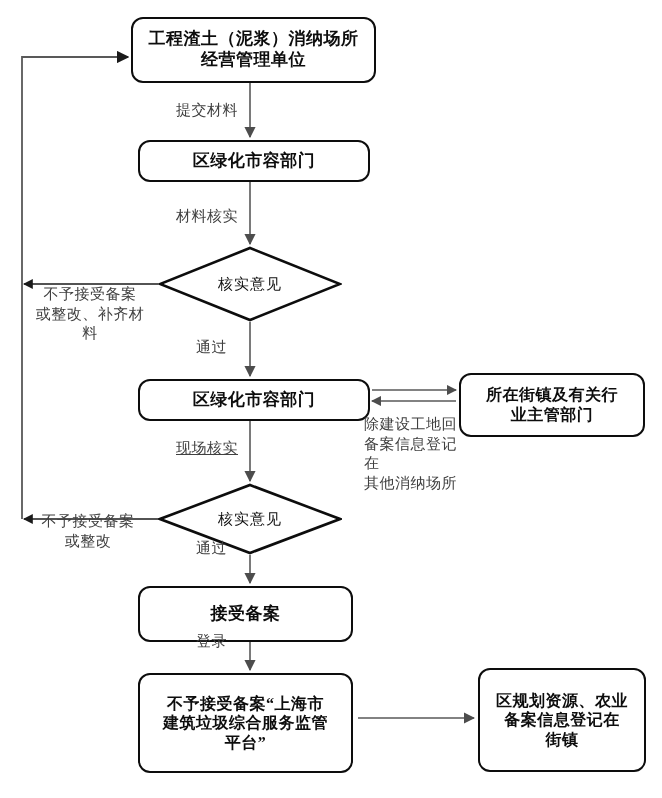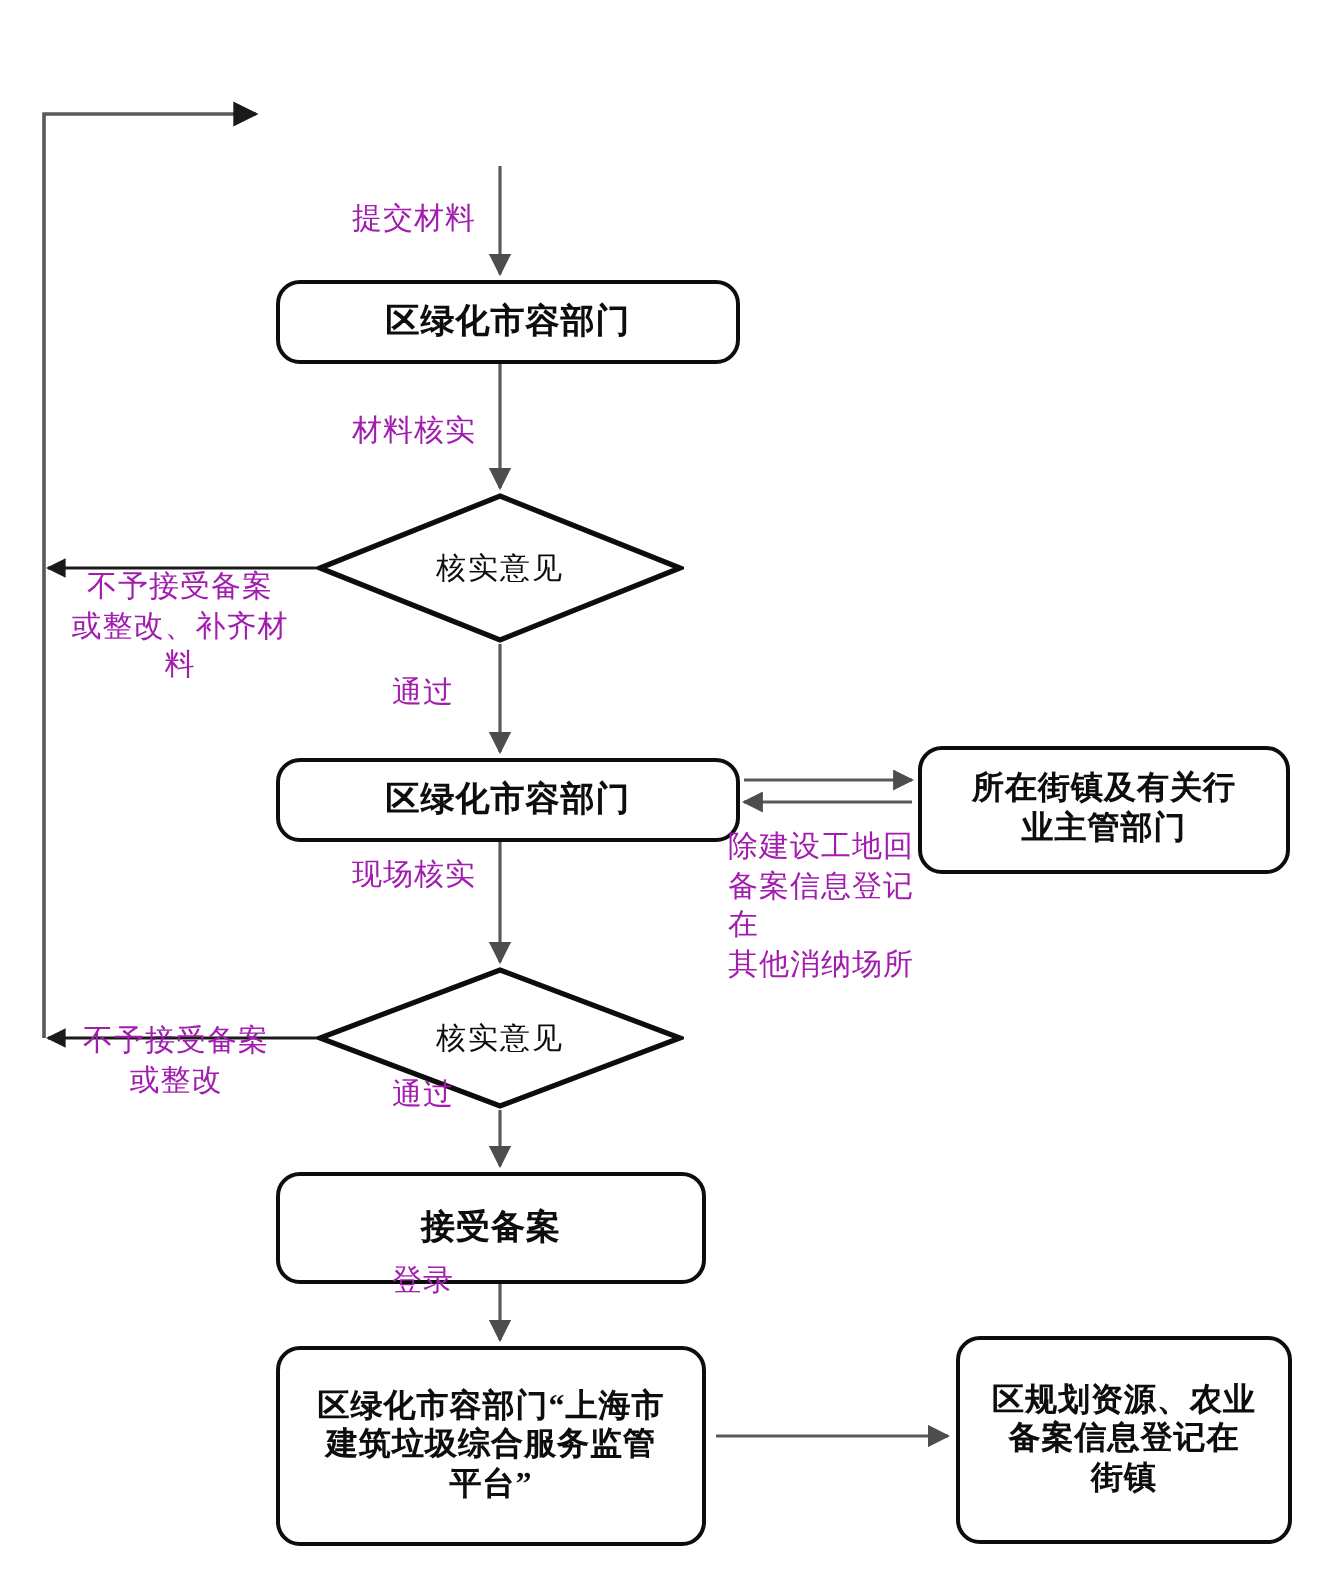--- a/index.html
+++ b/index.html
@@ -69,30 +69,30 @@
     text-align: center;
     letter-spacing: 1px;
   }
   .diamond.d1 { left: 158px; top: 246px; width: 184px; height: 76px; }
   .diamond.d2 { left: 158px; top: 483px; width: 184px; height: 72px; }
 
   .edge-label {
     position: absolute;
     font-family: "Liberation Sans", "DejaVu Sans", sans-serif;
     font-size: 15px;
-    color: #a21caf;
+    color: #404040;
     line-height: 1.3;
     white-space: pre-line;
     letter-spacing: 0.5px;
   }
   .lbl-submit   { left: 176px; top: 100px; text-align: center; }
   .lbl-verify   { left: 176px; top: 206px; text-align: right; }
   .lbl-pass1    { left: 196px; top: 337px; text-align: center; }
   .lbl-reject1  { left: 34px;  top: 284px; width: 112px; text-align: center; }
-  .lbl-onsite   { left: 176px; top: 428px; text-align: right; }
+  .lbl-onsite   { left: 176px; top: 438px; text-align: right; text-decoration: underline; }
   .lbl-pass2    { left: 196px; top: 538px; text-align: center; }
   .lbl-reject2  { left: 34px;  top: 511px; width: 108px; text-align: center; }
   .lbl-other    { left: 364px; top: 414px; width: 104px; text-align: left; }
   .lbl-login    { left: 196px; top: 631px; text-align: right; }
   .lbl-share    { left: 370px; top: 738px; width: 106px; text-align: center; }
 </style>
 </head>
 <body>
 
 <div id="canvas">
@@ -124,20 +124,22 @@
     <line x1="372" y1="390" x2="456" y2="390" stroke="#595959" stroke-width="1.5" marker-end="url(#ah)"></line>
     <line x1="456" y1="401" x2="372" y2="401" stroke="#595959" stroke-width="1.5" marker-end="url(#ah)"></line>
 
     <line x1="250" y1="555" x2="250" y2="583" stroke="#595959" stroke-width="1.6" marker-end="url(#ah)"></line>
 
     <line x1="250" y1="624" x2="250" y2="670" stroke="#595959" stroke-width="1.6" marker-end="url(#ah)"></line>
 
     <line x1="358" y1="718" x2="474" y2="718" stroke="#595959" stroke-width="1.6" marker-end="url(#ah)"></line>
   </svg>
 
+  <div class="node n-top">工程渣土（泥浆）消纳场所
+经营管理单位</div>
 
   <div class="node n-dept1">区绿化市容部门</div>
 
   <div class="diamond d1">
     <svg width="184" height="76" viewBox="0 0 184 76" xmlns="http://www.w3.org/2000/svg">
       <polygon points="92,2 182,38 92,74 2,38" fill="#ffffff" stroke="#0d0d0d" stroke-width="2.6"></polygon>
     </svg>
     <div class="dlabel">核实意见</div>
   </div>
 
@@ -148,21 +150,21 @@
 
   <div class="diamond d2">
     <svg width="184" height="72" viewBox="0 0 184 72" xmlns="http://www.w3.org/2000/svg">
       <polygon points="92,2 182,36 92,70 2,36" fill="#ffffff" stroke="#0d0d0d" stroke-width="2.6"></polygon>
     </svg>
     <div class="dlabel">核实意见</div>
   </div>
 
   <div class="node n-accept">接受备案</div>
 
-  <div class="node n-platform">区绿化市容部门“上海市
+  <div class="node n-platform">不予接受备案“上海市
 建筑垃圾综合服务监管
 平台”</div>
 
   <div class="node n-share">区规划资源、农业
 备案信息登记在
 街镇</div>
 
   <div class="edge-label lbl-submit">提交材料</div>
   <div class="edge-label lbl-verify">材料核实</div>
   <div class="edge-label lbl-pass1">通过</div>

